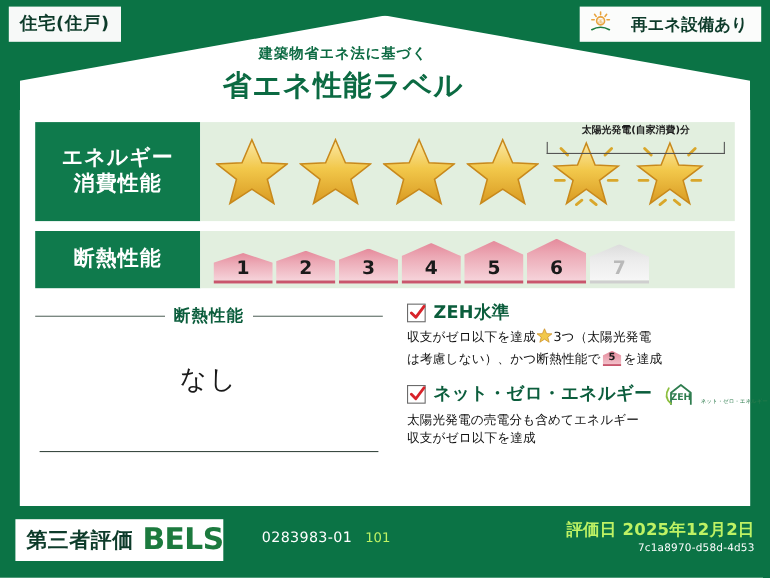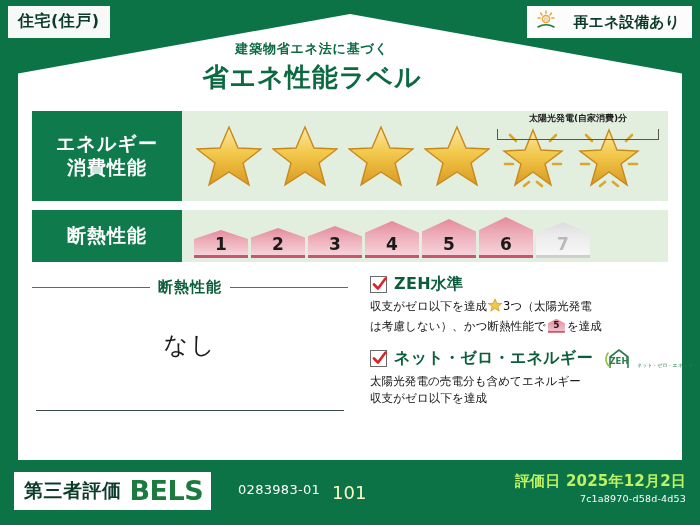--- a/index.html
+++ b/index.html
@@ -336,21 +336,21 @@
     background: #0b7345;
     z-index: 6;
   }
   .bels-badge {
     position: absolute;
     left: 14px; top: 12px;
     background: #ffffff;
     display: flex;
     align-items: center;
     gap: 8px;
-    padding: 3px 8px 4px 10px;
+    padding: 3px 0 4px 10px;
   }
   .bels-badge .bb-jp {
     color: #0d3b2a;
     font-size: 19px;
     font-weight: bold;
     letter-spacing: 0.5px;
   }
   .bels-badge .bb-en {
     color: #1c7a3e;
     font-size: 27px;
@@ -360,22 +360,22 @@
   .bels-num {
     position: absolute;
     left: 238px; top: 22px;
     color: #ffffff;
     font-size: 13px;
     letter-spacing: 0.3px;
   }
   .bels-unit {
     position: absolute;
     left: 332px; top: 22px;
-    color: #fef9c3;
-    font-size: 18px;
+    color: #bef264;
+    font-size: 12px;
   }
   .eval-date {
     position: absolute;
     right: 14px; top: 12px;
     color: #bef264;
     font-size: 15px;
     font-weight: bold;
     letter-spacing: 0.2px;
     white-space: nowrap;
   }

